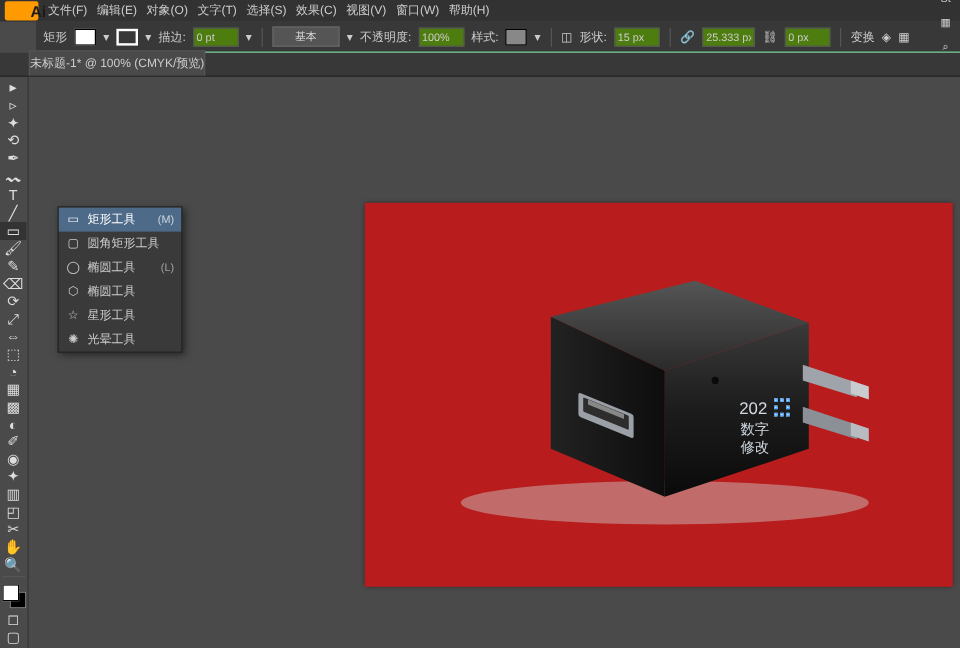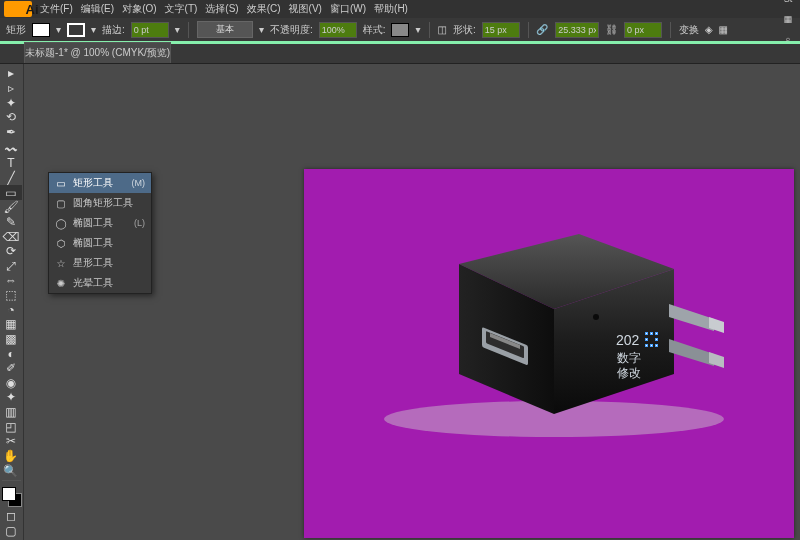--- a/index.html
+++ b/index.html
@@ -2,40 +2,40 @@
 <html><head>
 <meta charset="utf-8">
 <style>
   * { margin: 0; padding: 0; box-sizing: border-box; }
   body { width: 800px; height: 540px; background: #4a4a4a; font-family: "Microsoft YaHei", sans-serif; font-size: 10px; color: #ccc; overflow: hidden; }
   .menubar { background: #323232; height: 18px; display: flex; align-items: center; padding: 0 4px; gap: 8px; }
   .app-icon { width: 16px; height: 16px; background: #ff9a00; color: #1a1a1a; font-weight: bold; display: flex; align-items: center; justify-content: center; font-size: 13px; border-radius: 2px; padding-left: 28px; }
   .menu-item { font-size: 10px; cursor: pointer; }
   .menu-icons { margin-left: auto; display: flex; gap: 6px; align-items: center; flex-direction: column; }
   .menu-icons span { width: 16px; height: 14px; display: flex; align-items: center; justify-content: center; font-size: 9px; }
-  .optionsbar { background: #383838; height: 26px; display: flex; align-items: center; padding: 0 6px; gap: 6px; border-bottom: 3px solid #86efac; }
+  .optionsbar { background: #383838; height: 26px; display: flex; align-items: center; padding: 0 6px; gap: 6px; border-bottom: 1px solid #86efac; margin-left: 30px; }
   .opt-label { font-size: 10px; }
   .swatch { width: 18px; height: 14px; background: #fff; border: 1px solid #000; display: inline-block; }
   .swatch.stroke { background: #383838; border: 2px solid #fff; width: 18px; height: 14px; }
   .opt-input { background: #4d7c0f; border: 1px solid #555; color: #ccc; width: 38px; height: 16px; font-size: 9px; padding: 0 2px; }
   .opt-input.wide { width: 44px; }
   .opt-btn { background: #555; border: 1px solid #666; color: #ddd; padding: 1px 18px; font-size: 9px; }
   .divider { width: 1px; height: 16px; background: #555; margin: 0 2px; }
   .tabbar { background: #383838; height: 20px; display: flex; align-items: flex-end; padding-left: 24px; border-bottom: 1px solid #222; }
   .doctab { background: #4a4a4a; padding: 3px 0; font-size: 10px; border-top: 1px solid #555; border-left: 1px solid #555; border-right: 1px solid #555; }
   .workspace { position: relative; display: flex; height: calc(540px - 18px - 26px - 20px); }
   .toolbar { width: 24px; background: #4a4a4a; border-right: 1px solid #333; display: flex; flex-direction: column; padding: 2px 0; }
   .tool { width: 22px; height: 18px; display: flex; align-items: center; justify-content: center; font-size: 12px; cursor: pointer; color: #ddd; }
   .tool.selected { background: #333; }
   .tool-sep { height: 1px; background: #555; margin: 2px 2px; }
   .color-swatches { margin: 4px 2px; position: relative; height: 22px; }
   .fg-sw { position: absolute; width: 14px; height: 14px; background: #fff; border: 1px solid #000; top: 0; left: 0; }
   .bg-sw { position: absolute; width: 14px; height: 14px; background: #000; border: 1px solid #888; top: 6px; left: 6px; }
   .canvas-area { flex: 1; background: #4a4a4a; position: relative; overflow: hidden; }
-  .artboard { position: absolute; left: 280px; top: 105px; width: 490px; height: 369px; background: #a21caf; box-shadow: 0 0 4px rgba(0,0,0,0.5); text-decoration: underline; }
+  .artboard { position: absolute; left: 280px; top: 105px; width: 490px; height: 320px; background: #b91c1c; box-shadow: 0 0 4px rgba(0,0,0,0.5); text-decoration: underline; }
   .charger { position: absolute; left: 60px; top: 40px; width: 370px; height: 240px; }
   .shape-flyout { position: absolute; left: 24px; top: 108px; background: #3a3a3a; border: 1px solid #222; box-shadow: 2px 2px 6px rgba(0,0,0,0.5); width: 104px; }
   .fly-item { display: flex; align-items: center; gap: 6px; padding: 3px 6px; font-size: 10px; cursor: pointer; }
   .fly-item.selected { background: #4d6a88; color: #fff; }
   .fly-item .sc { margin-left: auto; font-size: 9px; opacity: 0.7; }
   .fly-icon { width: 12px; height: 12px; display: flex; align-items: center; justify-content: center; font-size: 10px; }
   .charger svg { width: 100%; height: 100%; }
   .overlay-text { position: absolute; color: #d0d8e0; font-size: 14px; font-weight: 500; text-align: left; line-height: 1.2; }
   .ot1 { left: 312px; top: 163px; }
   .ot2 { left: 313px; top: 182px; font-size: 12px; }

